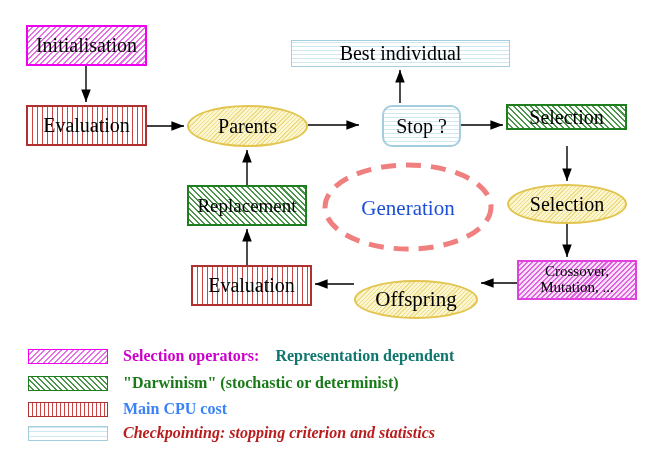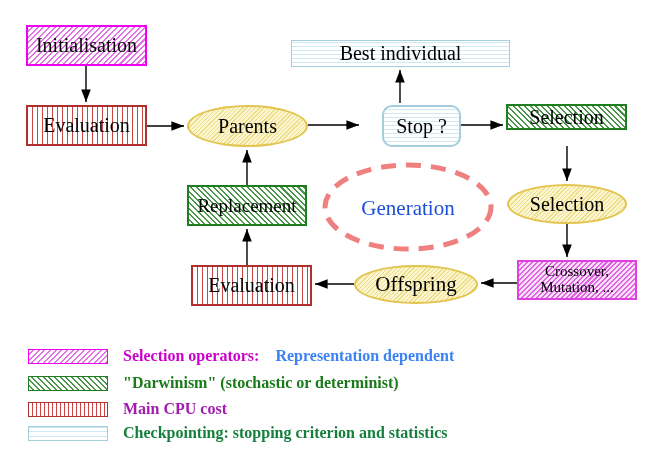--- a/index.html
+++ b/index.html
@@ -40,40 +40,40 @@
   }
   
   #n-init{left:26px;top:25px;width:121px;height:41px;}
   #n-eval-top{left:26px;top:105px;width:121px;height:41px;}
   #n-parents{left:187px;top:105px;width:121px;height:42px;}
   #n-stop{left:362px;top:105px;width:79px;height:42px;border-radius:10px;margin-left:20px;}
   #n-best{left:291px;top:40px;width:219px;height:27px;border-width:1.5px;}
   #n-selection{left:506px;top:104px;width:121px;height:26px;}
   #n-genitors{left:507px;top:184px;width:120px;height:40px;}
   #n-crossover{left:517px;top:260px;width:120px;height:40px;font-size:15px;flex-direction:column;}
-  #n-offspring{left:354px;top:265px;width:124px;height:39px;font-size:21px;}
+  #n-offspring{left:354px;top:280px;width:124px;height:39px;font-size:21px;}
   #n-eval-bot{left:191px;top:265px;width:121px;height:41px;}
   #n-replacement{left:187px;top:185px;width:120px;height:41px;font-size:19px;}
   #n-generation{
     left:330px;top:196px;width:156px;height:24px;z-index:2;position:absolute;
     text-align:center;font-size:21px;color:#1d4ed8;
   }
   
   .legend-row{position:absolute;left:28px;display:flex;align-items:center;z-index:2;}
   .swatch{width:80px;height:15px;box-sizing:border-box;flex:0 0 auto;}
   .swatch.sw-magenta{border:1.5px solid #f000f0;background:repeating-linear-gradient(135deg,#ffffff 0 2.5px,#e570e5 2.5px 4px);}
   .swatch.sw-green{border:1.5px solid #1e7e1e;background:repeating-linear-gradient(45deg,#ffffff 0 2.5px,#4a954a 2.5px 4px);}
   .swatch.sw-red{border:1.5px solid #b03030;background:repeating-linear-gradient(90deg,#ffffff 0 3px,#cc4444 3px 4px);}
   .swatch.sw-cyan{border:1.5px solid #a4cede;background:repeating-linear-gradient(0deg,#ffffff 0 3.5px,#cfe8f2 3.5px 4.5px);}
   .legend-label{margin-left:15px;font-size:16px;font-weight:bold;white-space:nowrap;}
   .t-magenta{color:#cc00cc;}
-  .t-gold{color:#3b82f6;margin-left:12px;}
+  .t-gold{color:#0f766e;margin-left:12px;}
   .t-green{color:#1a7a1a;}
-  .t-red{color:#a21caf;}
-  .t-blue{color:#15803d;}
+  .t-red{color:#3b82f6;}
+  .t-blue{color:#b91c1c;font-style:italic;}
   #lr1{top:347px;} #lr2{top:374px;} #lr3{top:400px;} #lr4{top:424px;}
 </style>
 </head>
 <body>
 
 <div id="canvas">
 
   <svg class="layer" width="662" height="471" viewBox="0 0 662 471">
     <defs>
       <marker id="ah" viewBox="0 0 10 10" refX="10" refY="5" markerWidth="9" markerHeight="9" orient="auto-start-reverse">

